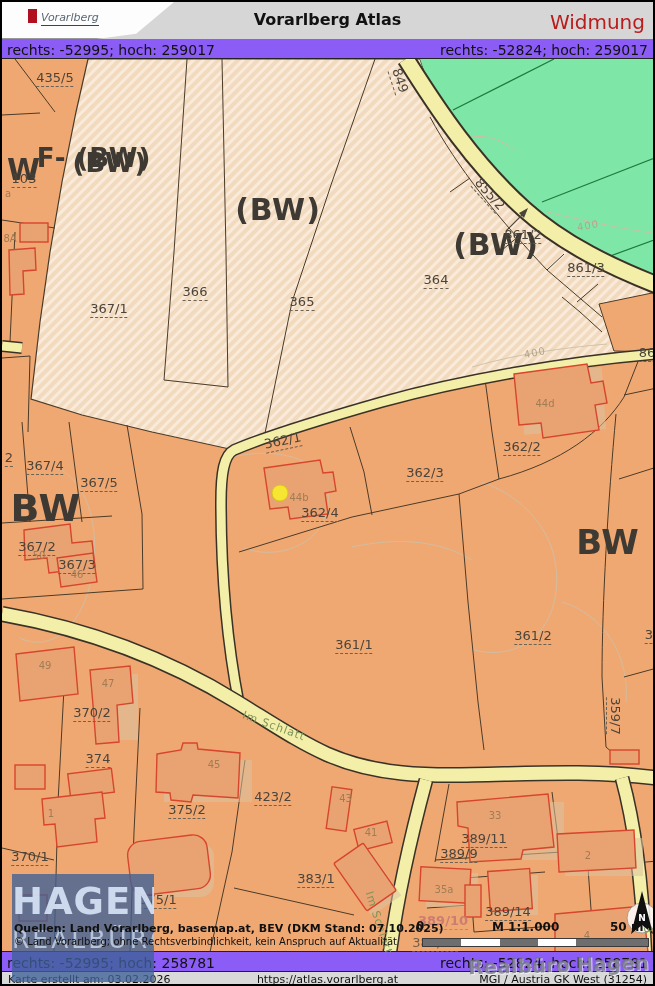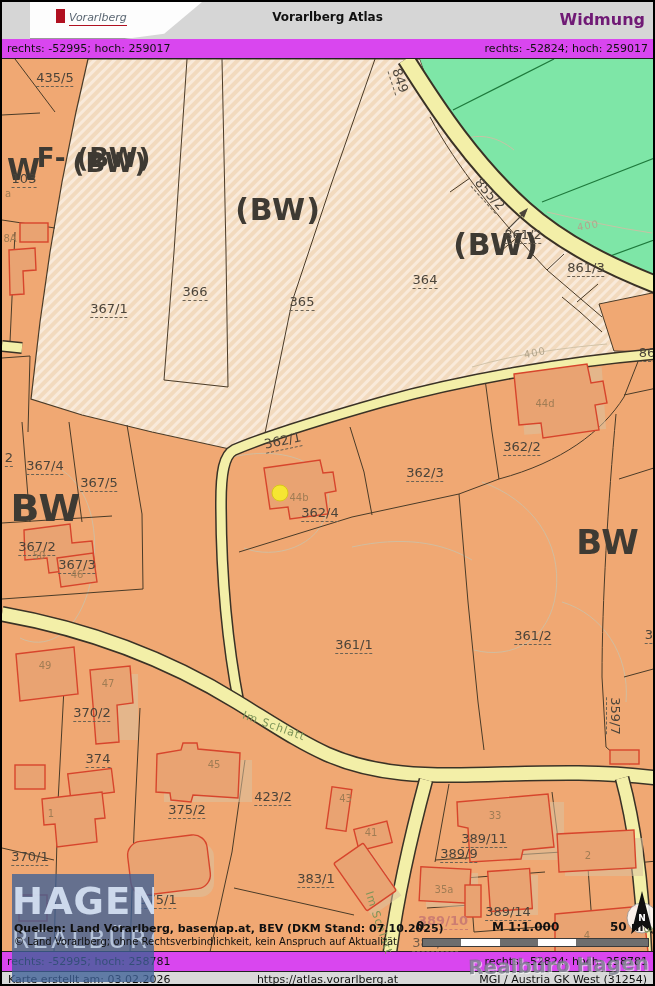--- a/index.html
+++ b/index.html
@@ -3,27 +3,27 @@
 <meta charset="utf-8">
 <style>
   :root{
     --c-zone-bw:#F0A873; --c-zone-planned:#F2DABE; --c-zone-green:#7EE6A7;
     --c-road:#F3EFA8; --c-road-casing:#3a3226; --c-bld-fill:#E9A372; --c-bld-stroke:#D7452C;
     --c-parcel-line:#4a3b28; --c-dot:#F6E632; --c-wm-blue:#3E6096; --c-green-line:#1E7A3C;
   }
   html,body{margin:0;padding:0;background:#fff;font-family:"DejaVu Sans",sans-serif;}
   #app{position:relative;width:655px;height:986px;box-sizing:border-box;border:2px solid #000;overflow:hidden;background:#fff;}
   .header{position:absolute;top:0;left:0;right:0;height:37px;background:#d6d6d6;border-bottom:1px solid #222;}
-  .header .title{position:absolute;left:0;right:0;top:8px;text-align:center;font-size:12px;font-weight:bold;color:#111;}
-  .header .mode{position:absolute;right:8px;top:8px;font-size:16px;font-weight:bold;color:#701a75;}
+  .header .title{position:absolute;left:0;right:0;top:8px;text-align:center;font-size:16px;font-weight:bold;color:#111;}
+  .header .mode{position:absolute;right:8px;top:8px;font-size:20px;font-weight:normal;color:#b91c1c;}
   .logo{position:absolute;left:0;top:0;width:172px;height:36px;background:#fdfdfd;
-        clip-path:polygon(0 0,100% 0,78% 86%,55% 100%,0 100%);border-bottom:1px solid #999;margin-left:28px;}
+        clip-path:polygon(0 0,100% 0,78% 86%,55% 100%,0 100%);border-bottom:1px solid #999;}
   .logo .mark{position:absolute;left:26px;top:7px;width:9px;height:14px;background:#b01020;}
   .logo .logotext{position:absolute;left:39px;top:9px;font-size:11px;color:#5a6672;font-style:italic;border-bottom:1px solid #b01020;padding-bottom:1px;}
-  .coordbar{position:absolute;left:0;right:0;height:19px;background:#d946ef;font-size:11px;color:#111;}
+  .coordbar{position:absolute;left:0;right:0;height:19px;background:#8b5cf6;font-size:14px;color:#111;}
   .coordbar.top{top:37px;border-bottom:1px solid #222;}
   .coordbar.bottom{top:949px;border-top:1px solid #222;border-bottom:1px solid #222;}
   .coordbar .cl{position:absolute;left:5px;top:3px;}
   .coordbar .cr{position:absolute;right:5px;top:3px;}
   .map{position:absolute;left:0;top:57px;width:655px;height:892px;overflow:hidden;background:var(--c-zone-bw);}
   .map svg{position:absolute;left:0;top:0;}
   #labels{position:absolute;left:0;top:0;width:655px;height:986px;pointer-events:none;z-index:2;}
   .map-label{position:absolute;white-space:nowrap;line-height:1;transform:translate(-50%,-50%);}
   .parcel-label{font-size:13px;color:#4b443a;border-bottom:1px dashed #6b6254;padding-bottom:2px;}
   .zone-label{color:#3e3a33;font-weight:600;letter-spacing:1px;}
@@ -209,21 +209,21 @@
       <div class="map-label zone-label" style="left: 276px; top: 208px; font-size: 30px; transform: translate(-50%, -50%);">(BW)</div>
       <div class="map-label zone-label" style="left: 494px; top: 243px; font-size: 30px; transform: translate(-50%, -50%);">(BW)</div>
       <div class="map-label zone-label" style="left: 44px; top: 506px; font-size: 38px; transform: translate(-50%, -50%);">BW</div>
       <div class="map-label zone-label" style="left: 606px; top: 540px; font-size: 34px; transform: translate(-50%, -50%);">BW</div>
       <div class="map-label parcel-label" style="left: 53px; top: 77px; transform: translate(-50%, -50%);">435/5</div>
       <div class="map-label parcel-label" style="left: 22px; top: 178px; transform: translate(-50%, -50%);">103</div>
       <div class="map-label parcel-label" style="left: 7px; top: 457px; transform: translate(-50%, -50%);">2</div>
       <div class="map-label parcel-label" style="left: 107px; top: 308px; transform: translate(-50%, -50%);">367/1</div>
       <div class="map-label parcel-label" style="left: 193px; top: 291px; transform: translate(-50%, -50%);">366</div>
       <div class="map-label parcel-label" style="left: 300px; top: 301px; transform: translate(-50%, -50%);">365</div>
-      <div class="map-label parcel-label" style="left: 423px; top: 279px; transform: translate(-50%, -50%);">364</div>
+      <div class="map-label parcel-label" style="left: 434px; top: 279px; transform: translate(-50%, -50%);">364</div>
       <div class="map-label parcel-label" style="left: 397px; top: 79px; transform: translate(-50%, -50%) rotate(72deg);">849</div>
       <div class="map-label parcel-label" style="left: 487px; top: 193px; transform: translate(-50%, -50%) rotate(48deg);">855/2</div>
       <div class="map-label parcel-label" style="left: 481px; top: 234px; transform: translate(-50%, -50%); margin-left: 40px;">861/2</div>
       <div class="map-label parcel-label" style="left: 584px; top: 267px; transform: translate(-50%, -50%);">861/3</div>
       <div class="map-label parcel-label" style="left: 645px; top: 352px; transform: translate(-50%, -50%);">86</div>
       <div class="map-label parcel-label" style="left: 43px; top: 465px; transform: translate(-50%, -50%);">367/4</div>
       <div class="map-label parcel-label" style="left: 97px; top: 482px; transform: translate(-50%, -50%);">367/5</div>
       <div class="map-label parcel-label" style="left: 35px; top: 546px; transform: translate(-50%, -50%);">367/2</div>
       <div class="map-label parcel-label" style="left: 75px; top: 564px; transform: translate(-50%, -50%);">367/3</div>
       <div class="map-label parcel-label" style="left: 281px; top: 440px; transform: translate(-50%, -50%) rotate(-12deg);">362/1</div>

